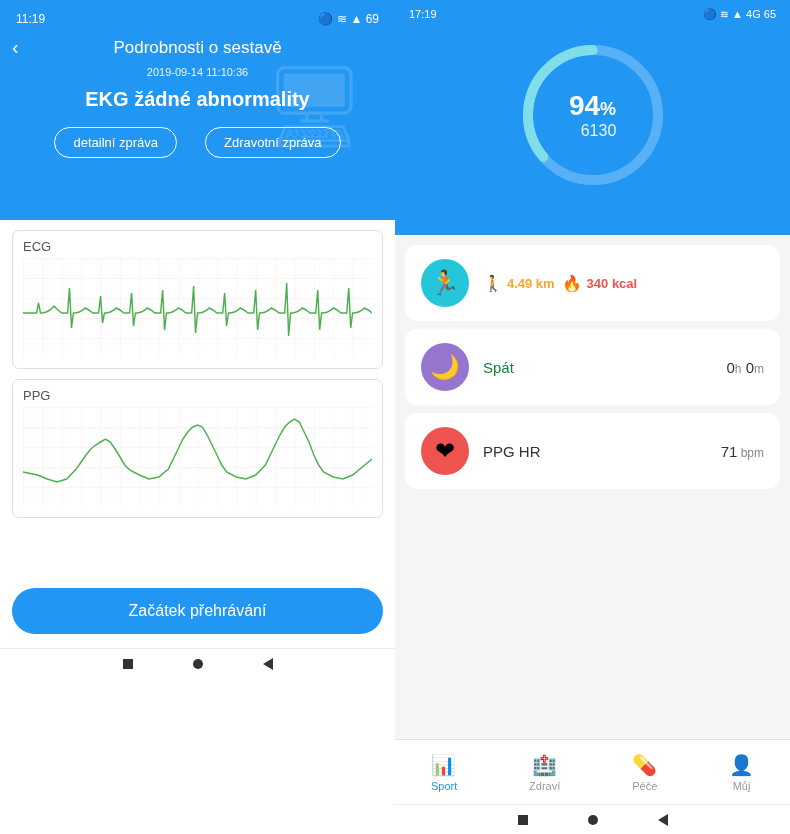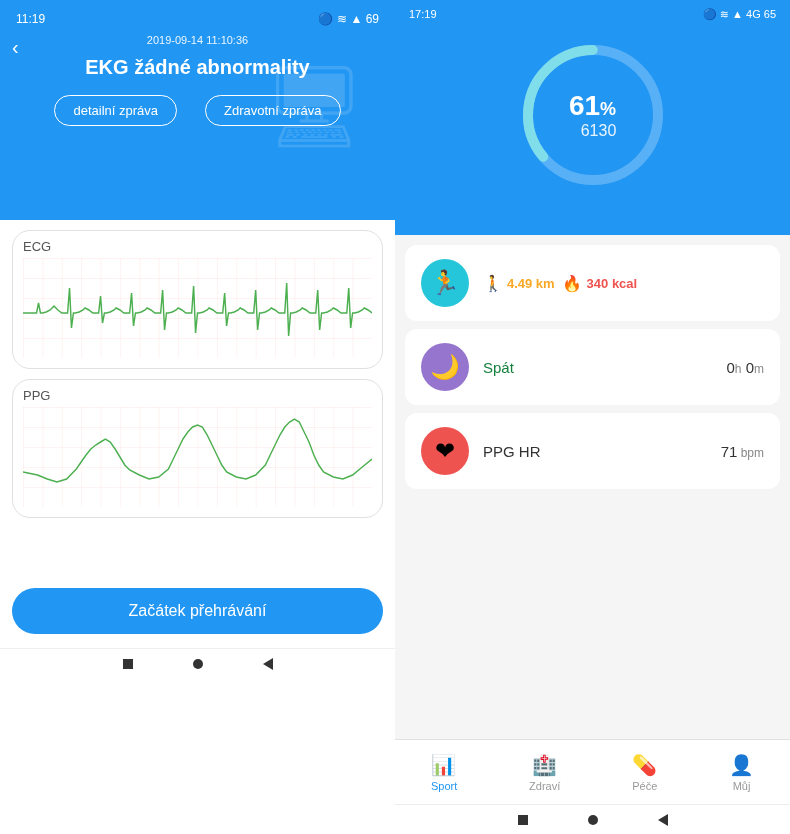--- a/index.html
+++ b/index.html
@@ -96,21 +96,21 @@
     .charts-area {
       flex: 1;
       overflow-y: auto;
       padding: 0 0 10px 0;
       background: #fff;
     }
 
     .chart-block {
       margin: 10px 12px;
       border: 1px solid #e0e0e0;
-      border-radius: 18px;
+      border-radius: 7px;
       background: #fff;
       padding: 8px 10px 6px;
     }
 
     .chart-label {
       font-size: 13px;
       color: #555;
       margin-bottom: 4px;
     }
 
@@ -308,20 +308,21 @@
 </head>
 <body>
 
 <div class="left-panel">
   <div class="left-header">
     <div class="status-bar-left">
       <span>11:19</span>
       <span>🔵 ≋ ▲ 69</span>
     </div>
     <div class="back-btn">‹</div>
+    <div class="header-title">Podrobnosti o sestavě</div>
     <div class="timestamp">2019-09-14 11:10:36</div>
 
     <div class="ekg-icon-bg">🖥</div>
     <div class="diagnosis">EKG žádné abnormality</div>
     <div class="btn-row">
       <button class="btn-outline">detailní zpráva</button>
       <button class="btn-outline">Zdravotní zpráva</button>
     </div>
   </div>
 
@@ -391,21 +392,21 @@
 
     <div class="circle-container">
       <svg class="circle-svg" viewBox="0 0 160 160">
 
         <circle cx="80" cy="80" r="65" fill="none" stroke="rgba(255,255,255,0.25)" stroke-width="10"></circle>
 
         <circle cx="80" cy="80" r="65" fill="none" stroke="#80DEEA" stroke-width="10" stroke-linecap="round" stroke-dasharray="249 409" stroke-dashoffset="102" transform="rotate(-220 80 80)"></circle>
       </svg>
       <div class="circle-text">
         <span style="font-size:28px;font-weight:700;color:white;">
-          <span>61</span><span style="font-size:18px;">%</span>
+          <span>94</span><span style="font-size:18px;">%</span>
         </span>
         <span style="font-size:16px;color:rgba(255,255,255,0.9);font-weight:500;margin-left:12px;">6130</span>
       </div>
     </div>
   </div>
 
   <div class="right-content">
 
     <div class="info-card">
       <div class="icon-circle icon-sport">

